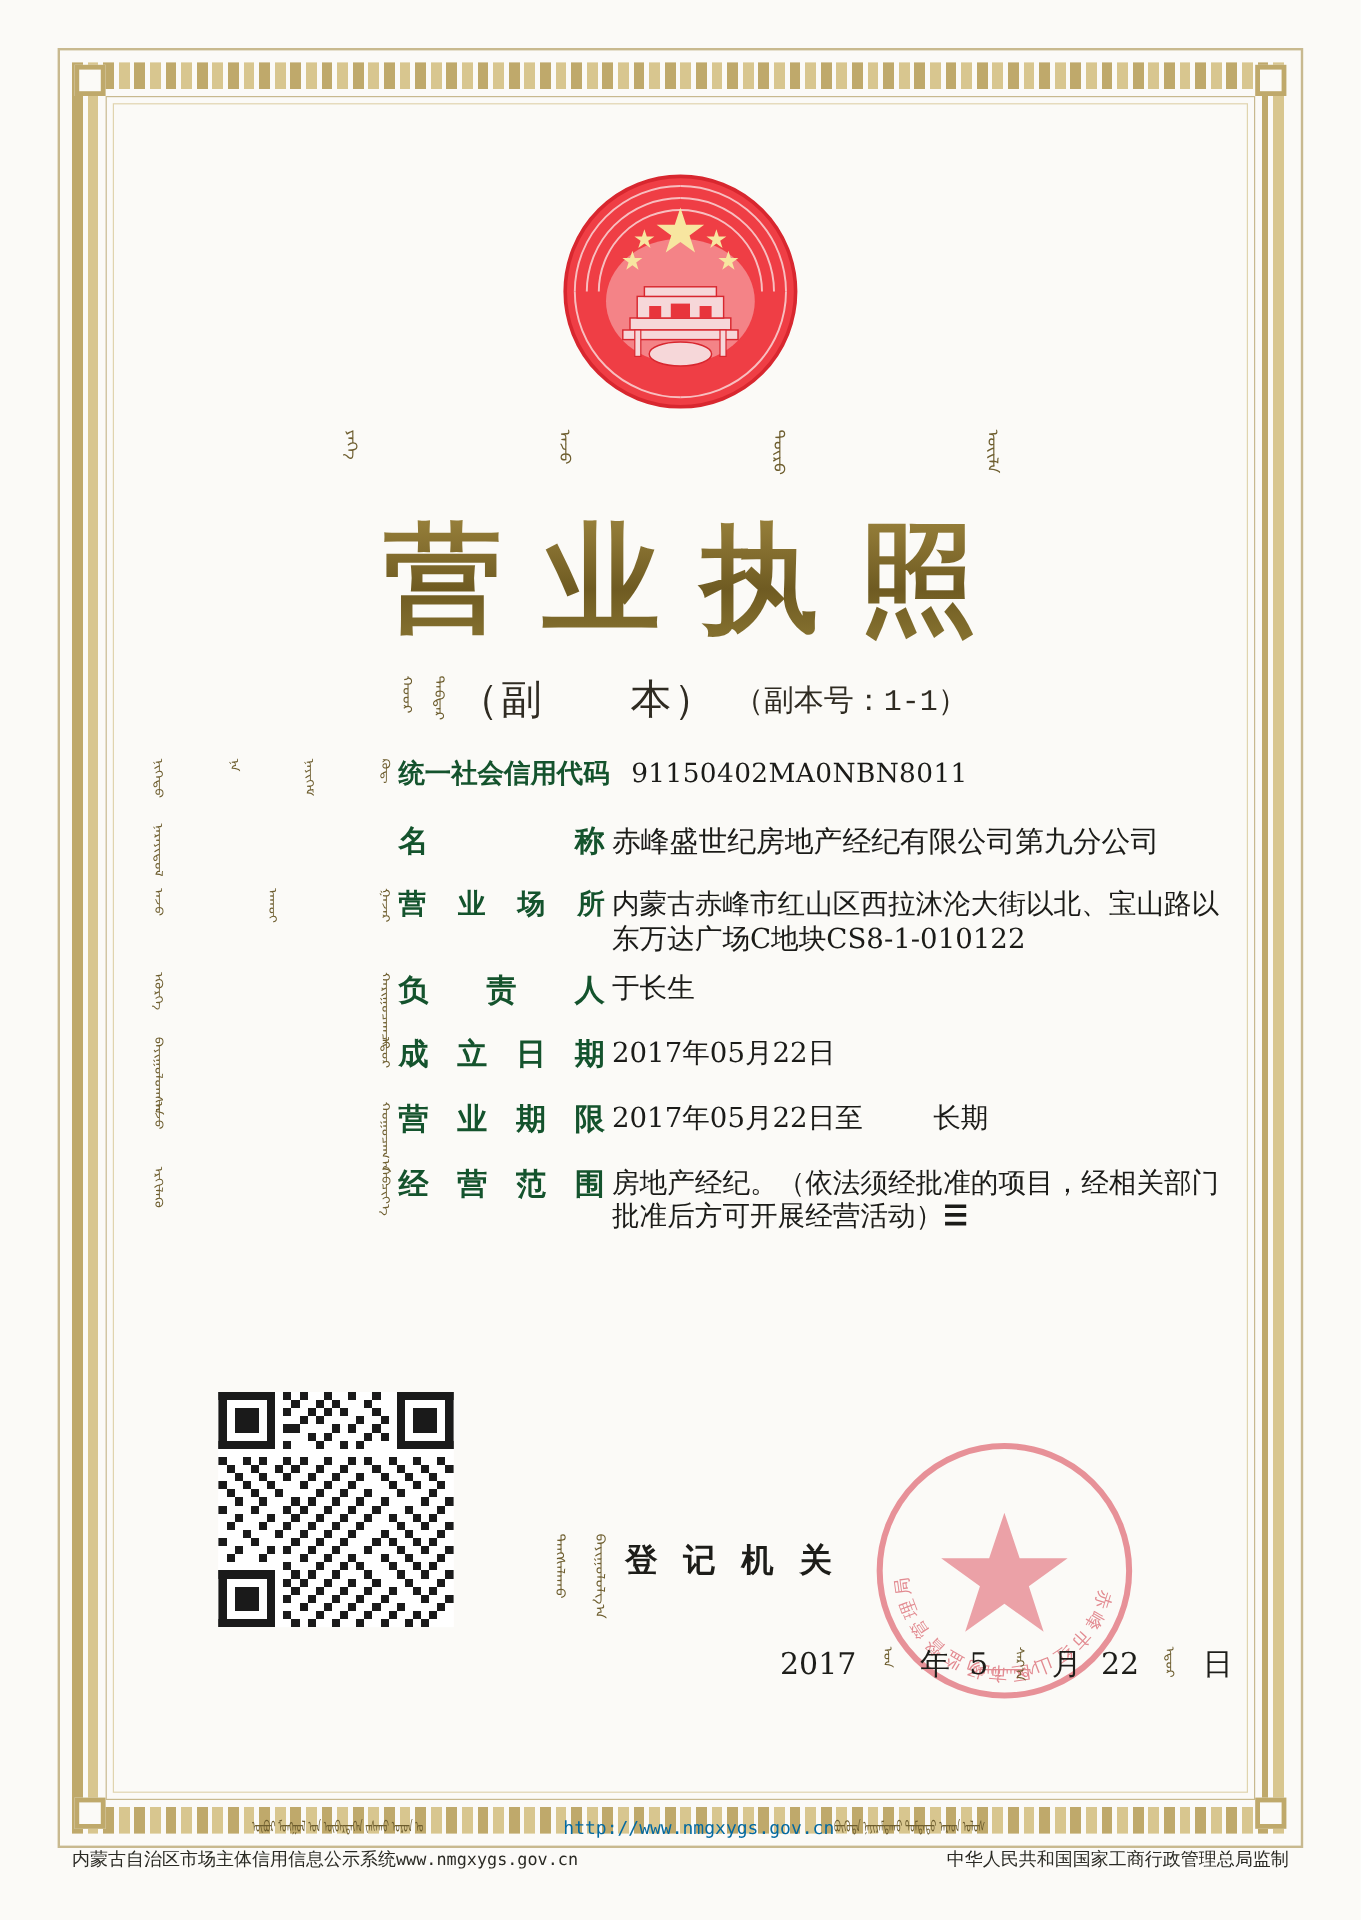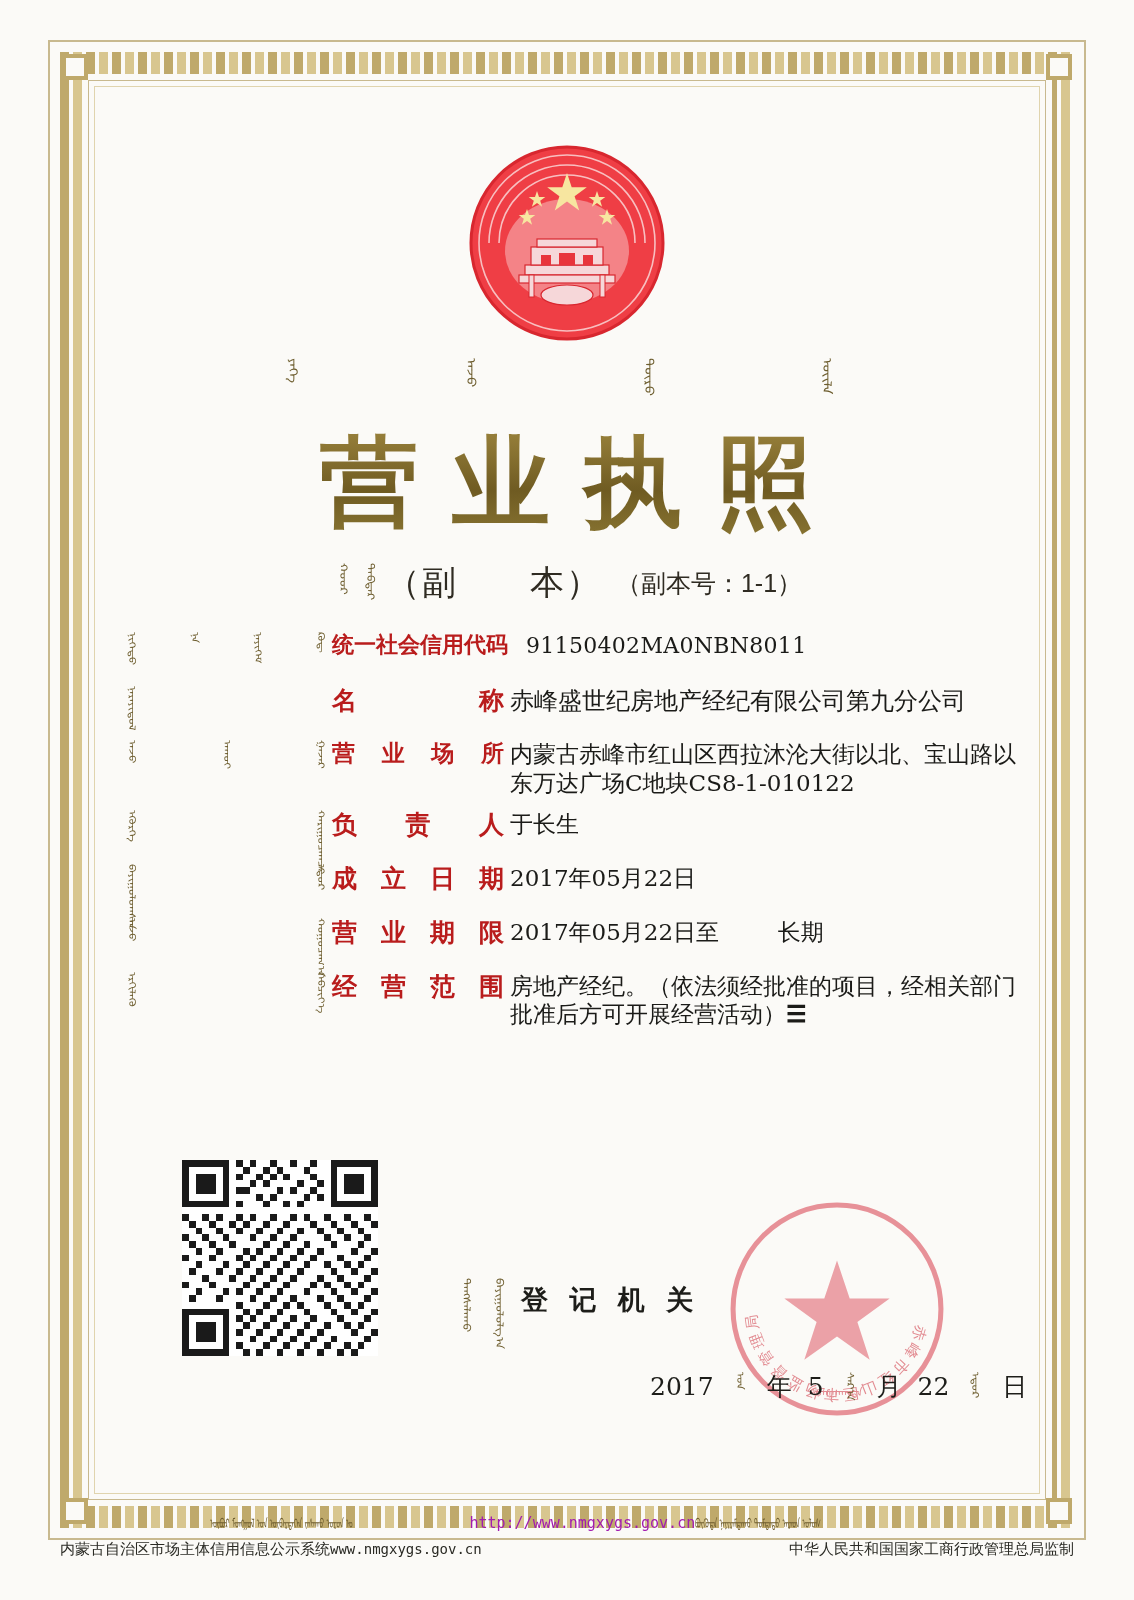--- a/index.html
+++ b/index.html
@@ -126,21 +126,21 @@
     color: #3a3326;
   }
   .subtitle-row .mong-v { font-size: 13px; height: 40px; color:#6d5d2e; transform: scaleX(0.8);}
   .sub-main {
     font-family: "DejaVu Serif", serif;
     font-size: 34px;
     letter-spacing: 2px;
     color: #2f2b22;
   }
   .sub-no {
-    font-family: Liberation Sans, sans-serif;
+    font-family: Liberation Mono, monospace;
     font-size: 25px;
     color: #2f2b22;
     margin-left: 10px;
   }
   
   .fields {
     position: absolute;
     left: 122px; top: 630px;
     width: 900px;
   }
@@ -162,21 +162,21 @@
     height: 40px;
     transform: scaleX(0.75);
   }
   .label {
     width: 178px;
     text-align: justify;
     text-align-last: justify;
     font-family: Liberation Serif, serif;
     font-size: 25px;
     font-weight: bold;
-    color: #b91c1c;
+    color: #14532d;
     letter-spacing: 0px;
     padding-right: 6px;
     box-sizing: border-box;
   }
   .label.sm { font-size: 23px; }
   .value {
     flex: 1;
     font-family: "DejaVu Serif", serif;
     font-size: 23px;
     color: #1b1b18;
@@ -240,21 +240,21 @@
     display: flex;
     align-items: center;
     justify-content: center;
     padding: 0 88px;
     height: 26px;
   }
   .footer-top .mong { font-size: 13px; color:#6d5d2e;}
   .footer-url {
     font-family: "DejaVu Sans Mono", monospace;
     font-size: 15px;
-    color: #a21caf;
+    color: #0369a1;
   }
   .footer-bottom {
     display: flex;
     align-items: center;
     justify-content: space-between;
     padding: 4px 60px 0;
     font-family: "DejaVu Serif", serif;
     font-size: 15px;
     color: #2a2a24;
   }

